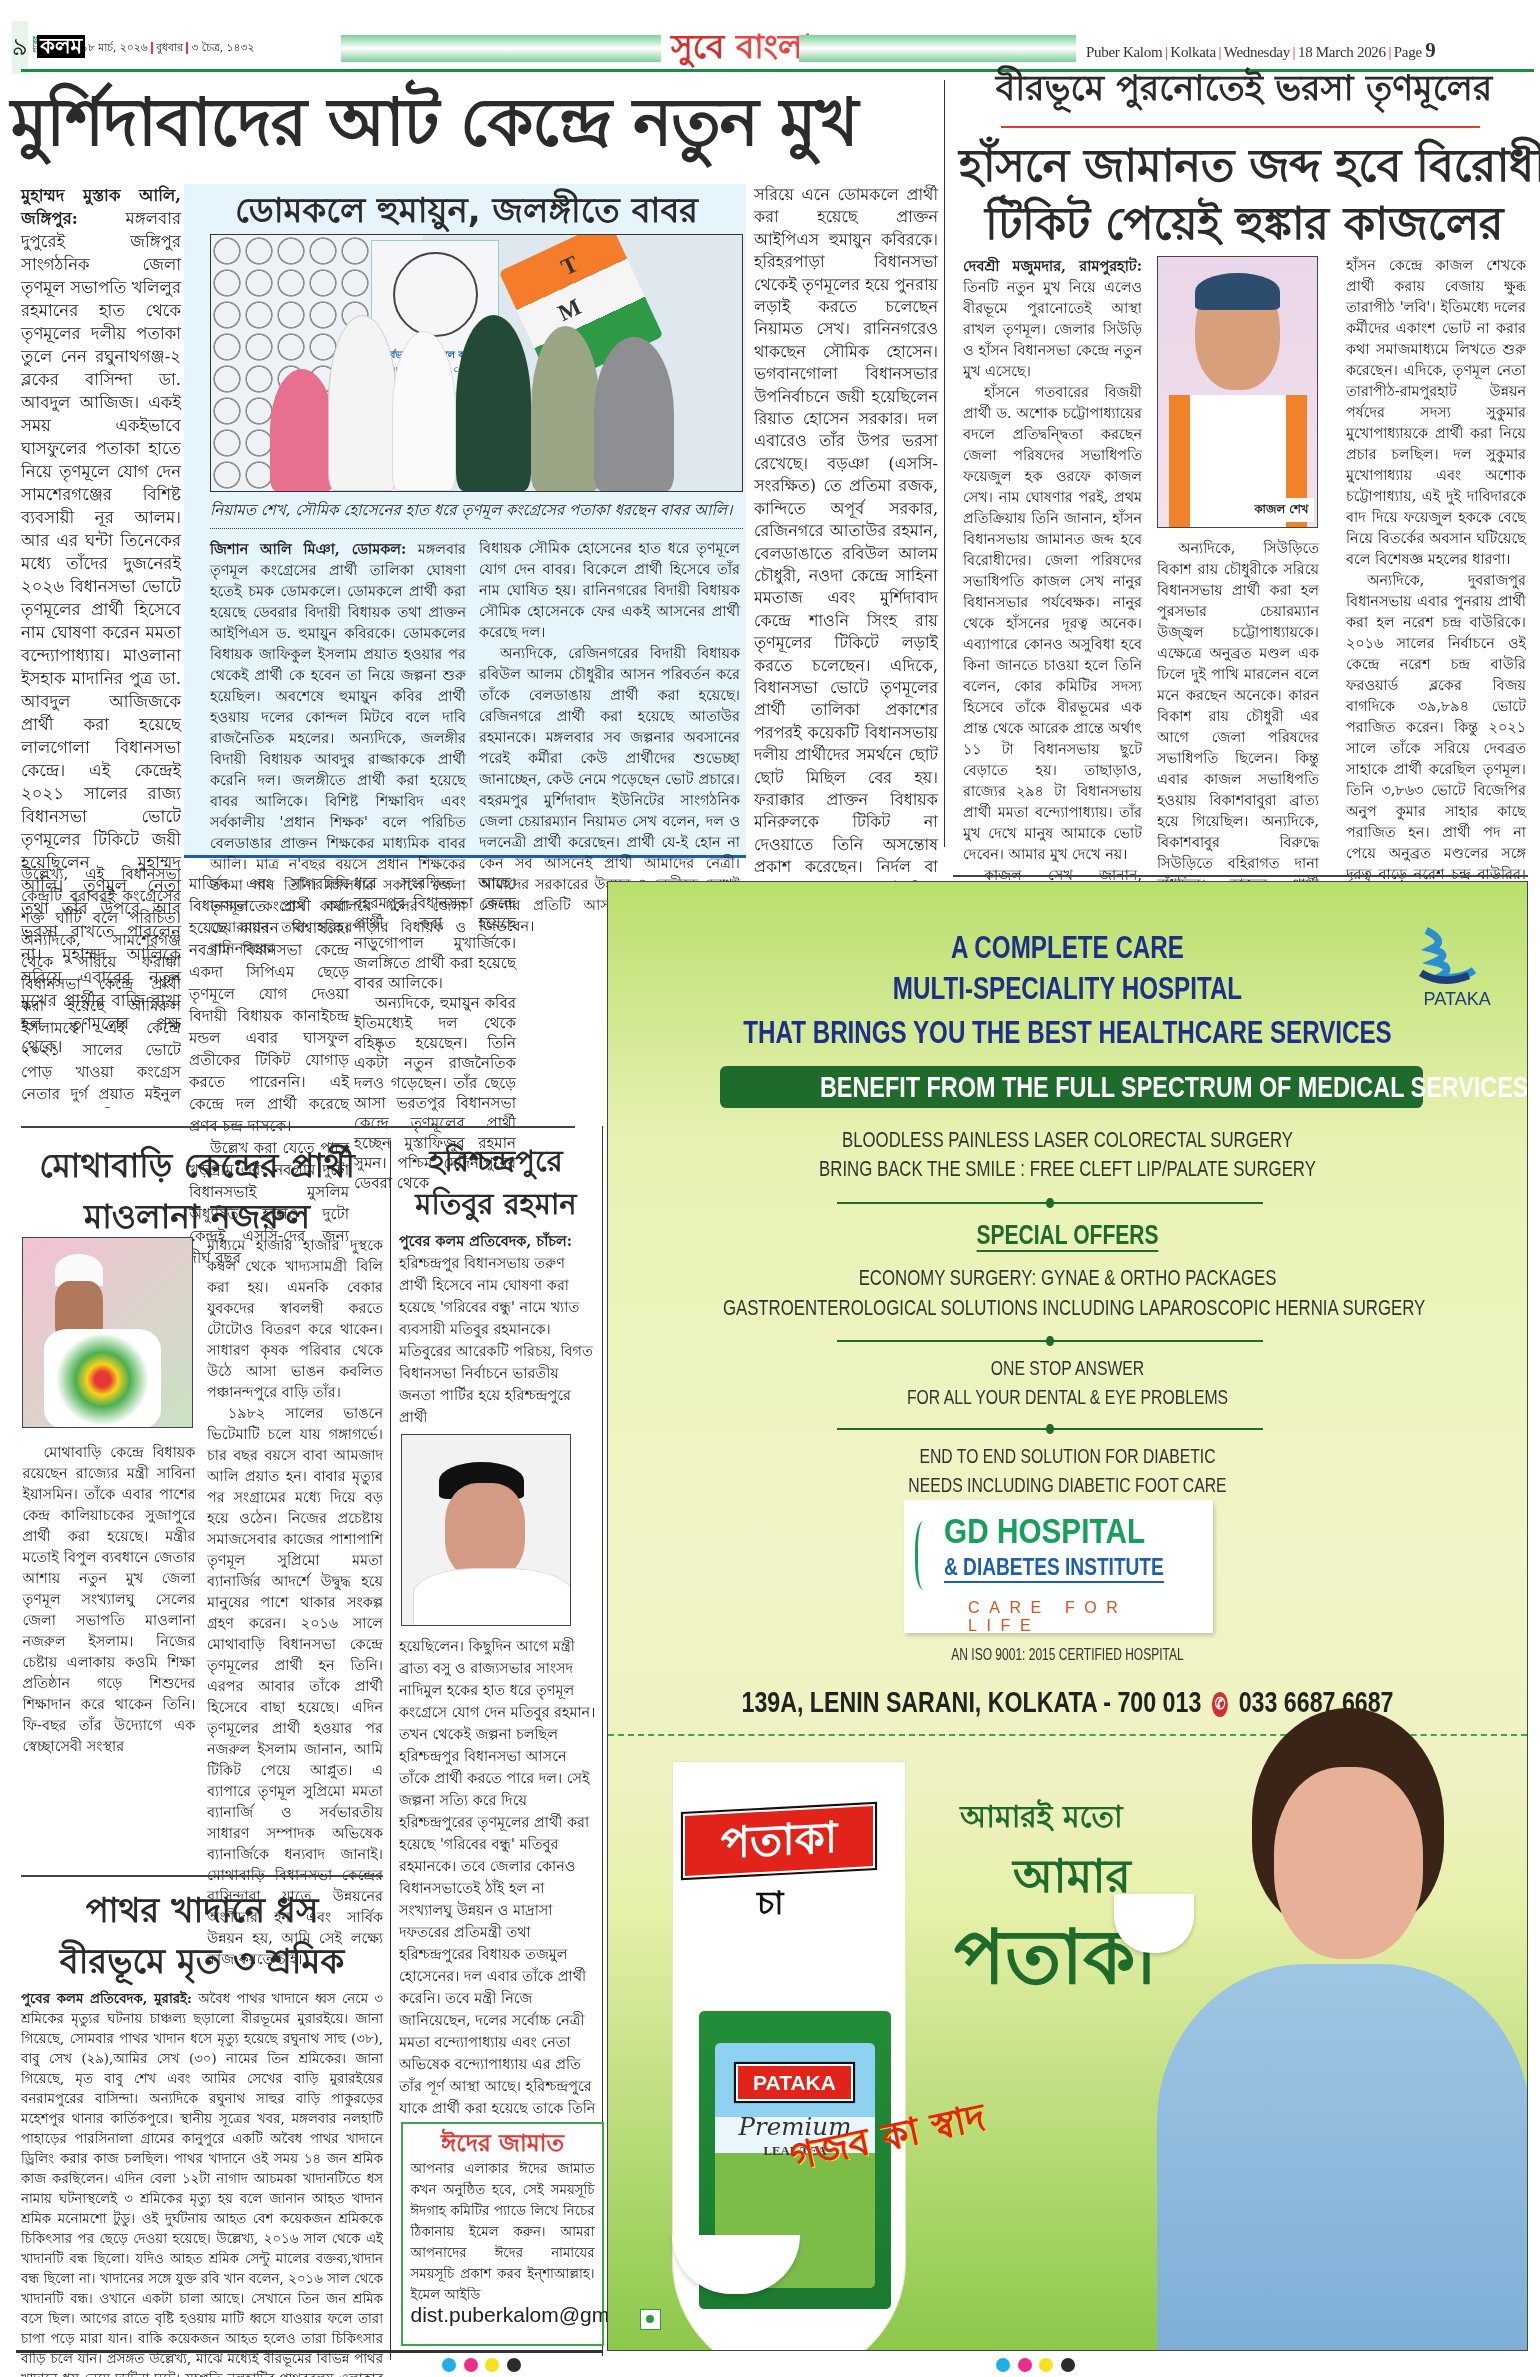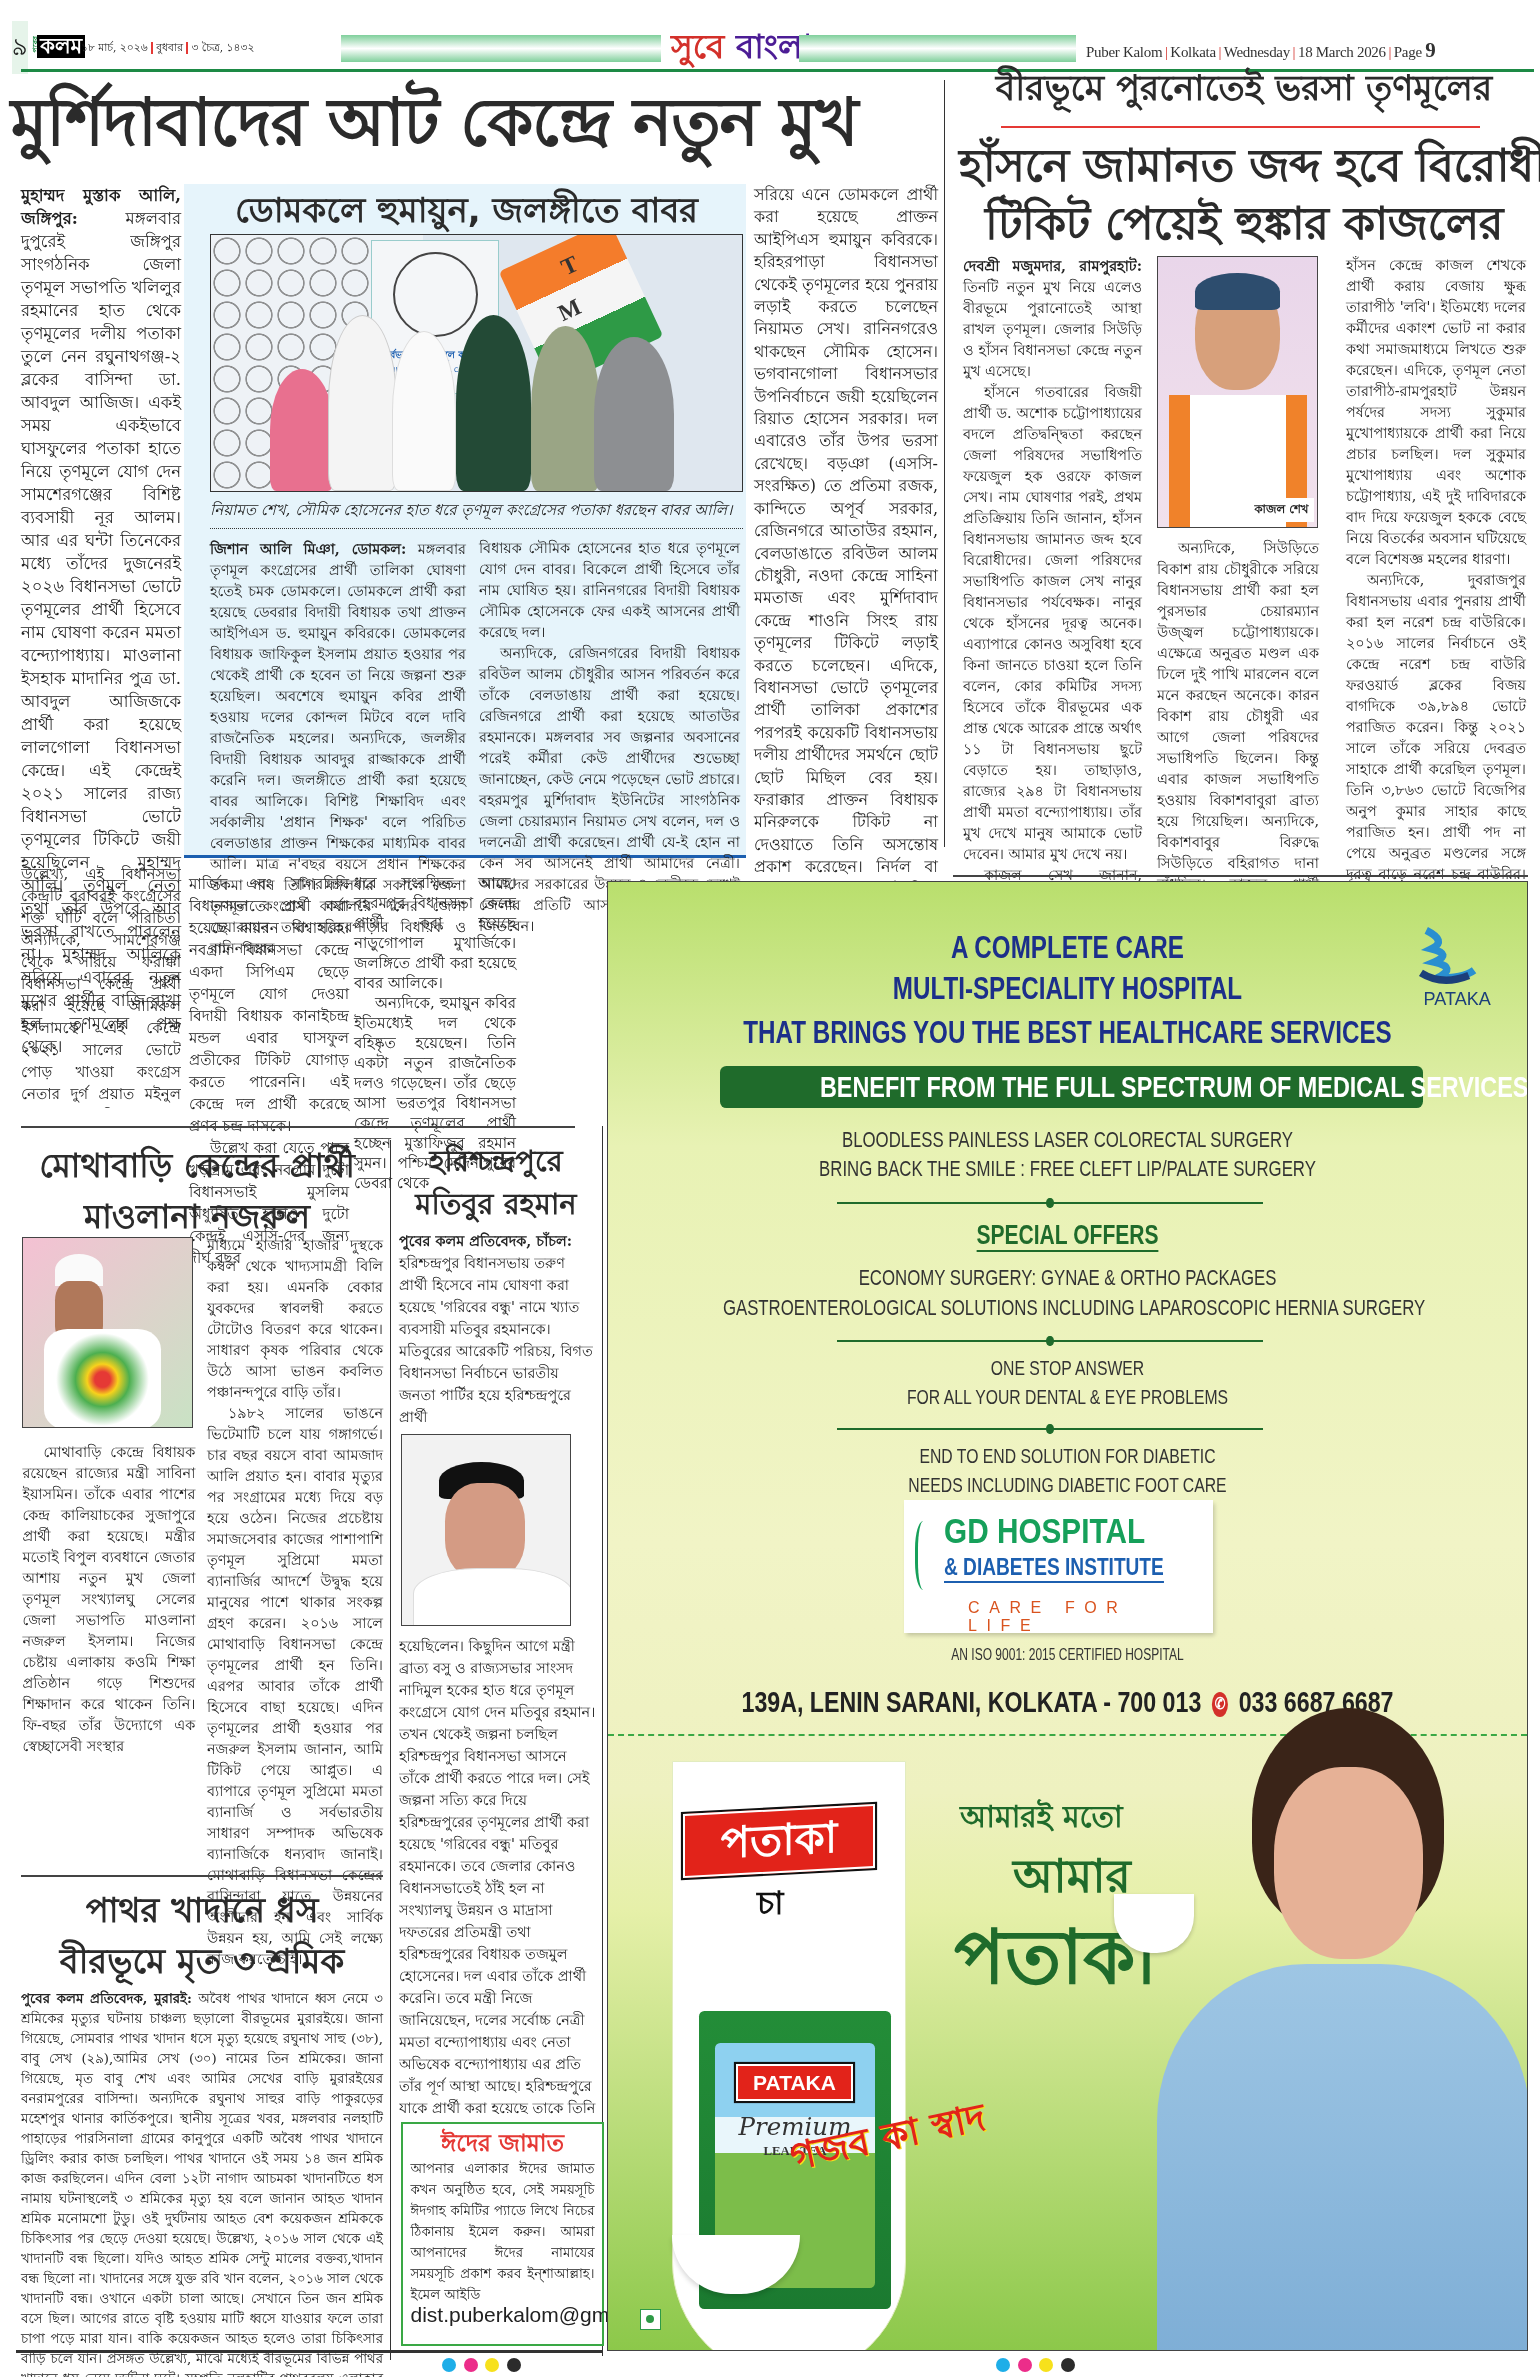--- a/index.html
+++ b/index.html
@@ -12,21 +12,21 @@
 .rule{position:absolute;background:#444}
 .vrule{position:absolute;background:#333;width:1.1px}
 
 #hdr-pageno{left:11.7px;top:21px;width:16px;height:53px;background:#e6f4ea;font-family:"DejaVu Serif",serif;font-size:24.5px;display:flex;align-items:center;justify-content:center;color:#222}
 #hdr-logo-small{left:30px;top:36px;font-size:7.5px;color:#1d8a45;writing-mode:vertical-rl;transform:rotate(180deg);font-weight:bold}
 #hdr-logo{left:37px;top:35px;height:23.4px;padding:0 3.2px;background:#000;color:#fff;font-size:21px;font-weight:bold;line-height:23.4px}
 #hdr-date{left:81px;top:39px;font-family:"DejaVu Serif",serif;font-size:10.7px;color:#222;white-space:nowrap}
 #hdr-date .sep{display:inline-block;width:2.1px;height:11.7px;background:#e53935;margin:0 3.2px;vertical-align:middle}
 .green-bar{height:27px;top:35px;background:linear-gradient(#7fcf9b,#fff 50%,#7fcf9b)}
 #hdr-center{left:671px;top:21px;font-size:33px;font-weight:bold;font-family:"DejaVu Serif",serif;white-space:nowrap}
-#hdr-center .a{color:#d3302a}#hdr-center .b{color:#4c1d95}
+#hdr-center .a{color:#d3302a}#hdr-center .b{color:#ef4444}
 #hdr-right{left:1086px;top:38px;font-family:"Liberation Serif",serif;font-size:15px;color:#333;white-space:nowrap;letter-spacing:-0.3px}
 #hdr-right .s{color:#d3302a;margin:0 2.7px}
 #hdr-right .pg{font-size:21px;font-weight:bold}
 #hdr-rule{left:21px;top:69px;width:1513px;height:2.7px;background:#1d8a45}
 
 .hl{font-family:"DejaVu Sans",sans-serif;font-weight:bold;color:#2b2b2b;white-space:nowrap}
 #main-hl{left:10.7px;top:85px;width:916px;font-size:66px;line-height:75px;text-align:left;letter-spacing:-1.1px}
 #birbhum-kicker{left:959px;top:64px;width:570px;text-align:center;font-size:35px;line-height:48px}
 #birbhum-kicker-line{left:1001px;top:126px;width:479px;height:1.6px;background:#e53935}
 #birbhum-hl{left:959px;top:137px;width:570px;text-align:center;font-size:45px;line-height:58px;letter-spacing:-0.5px}

